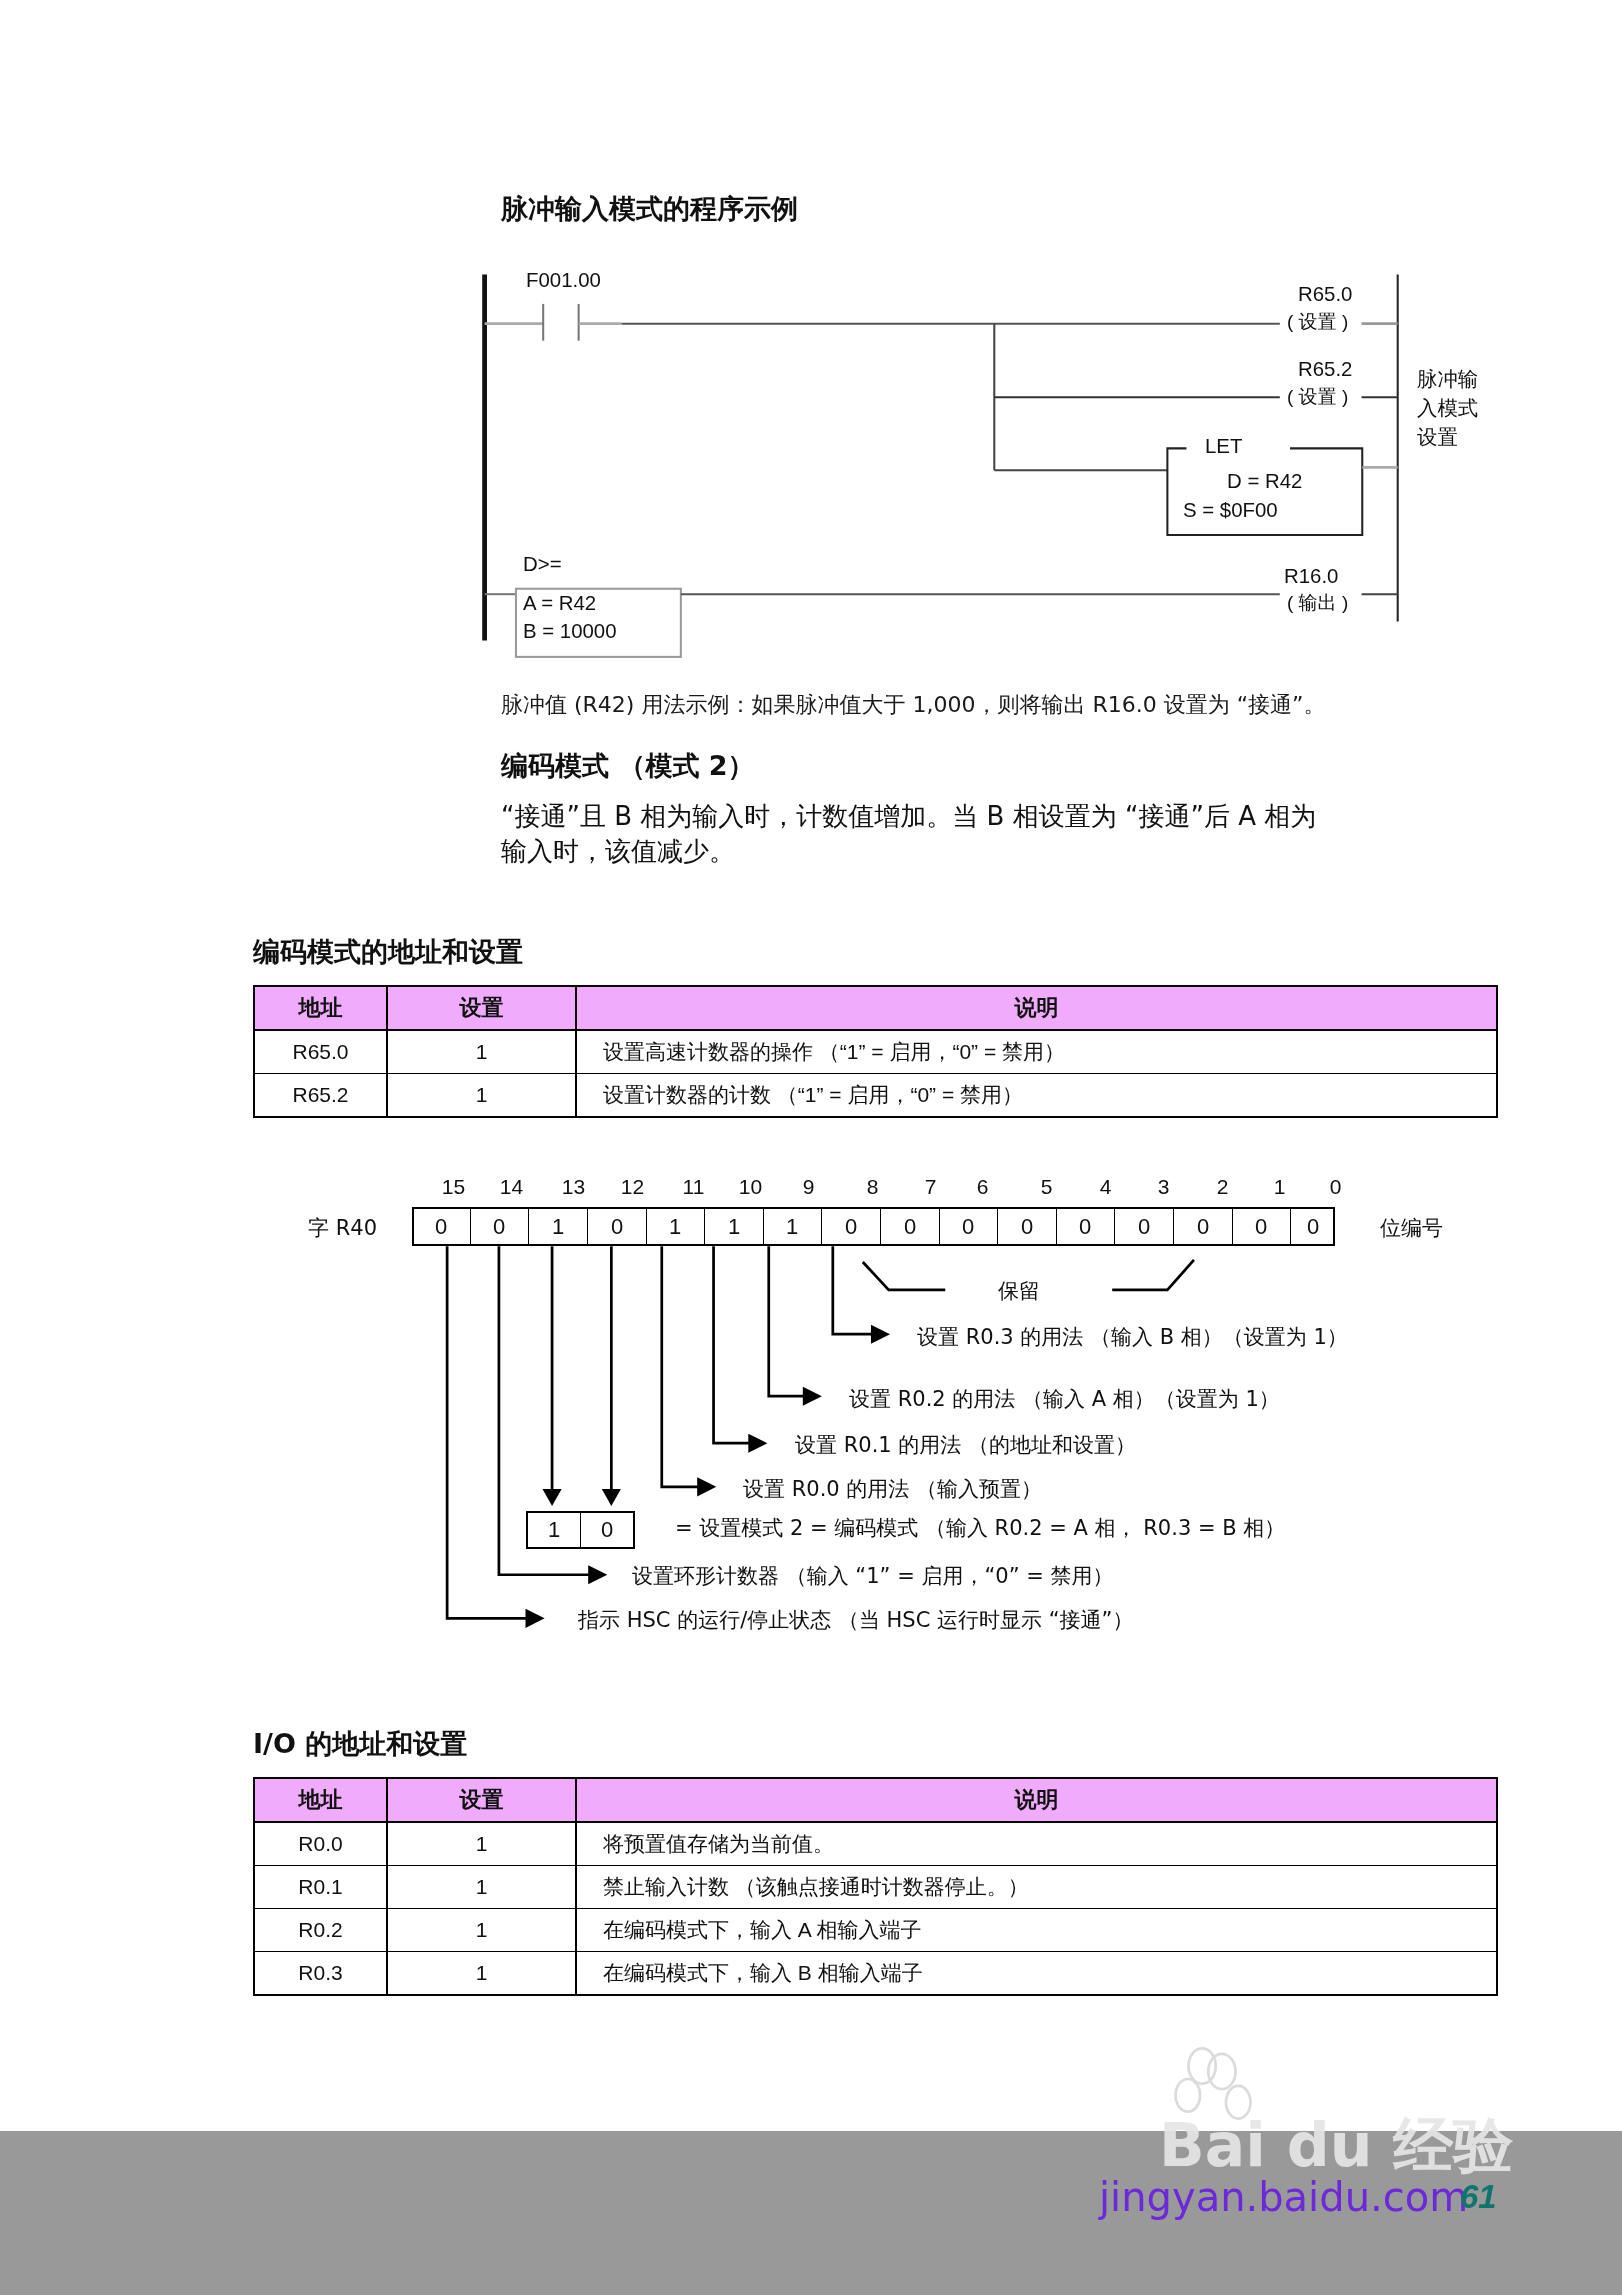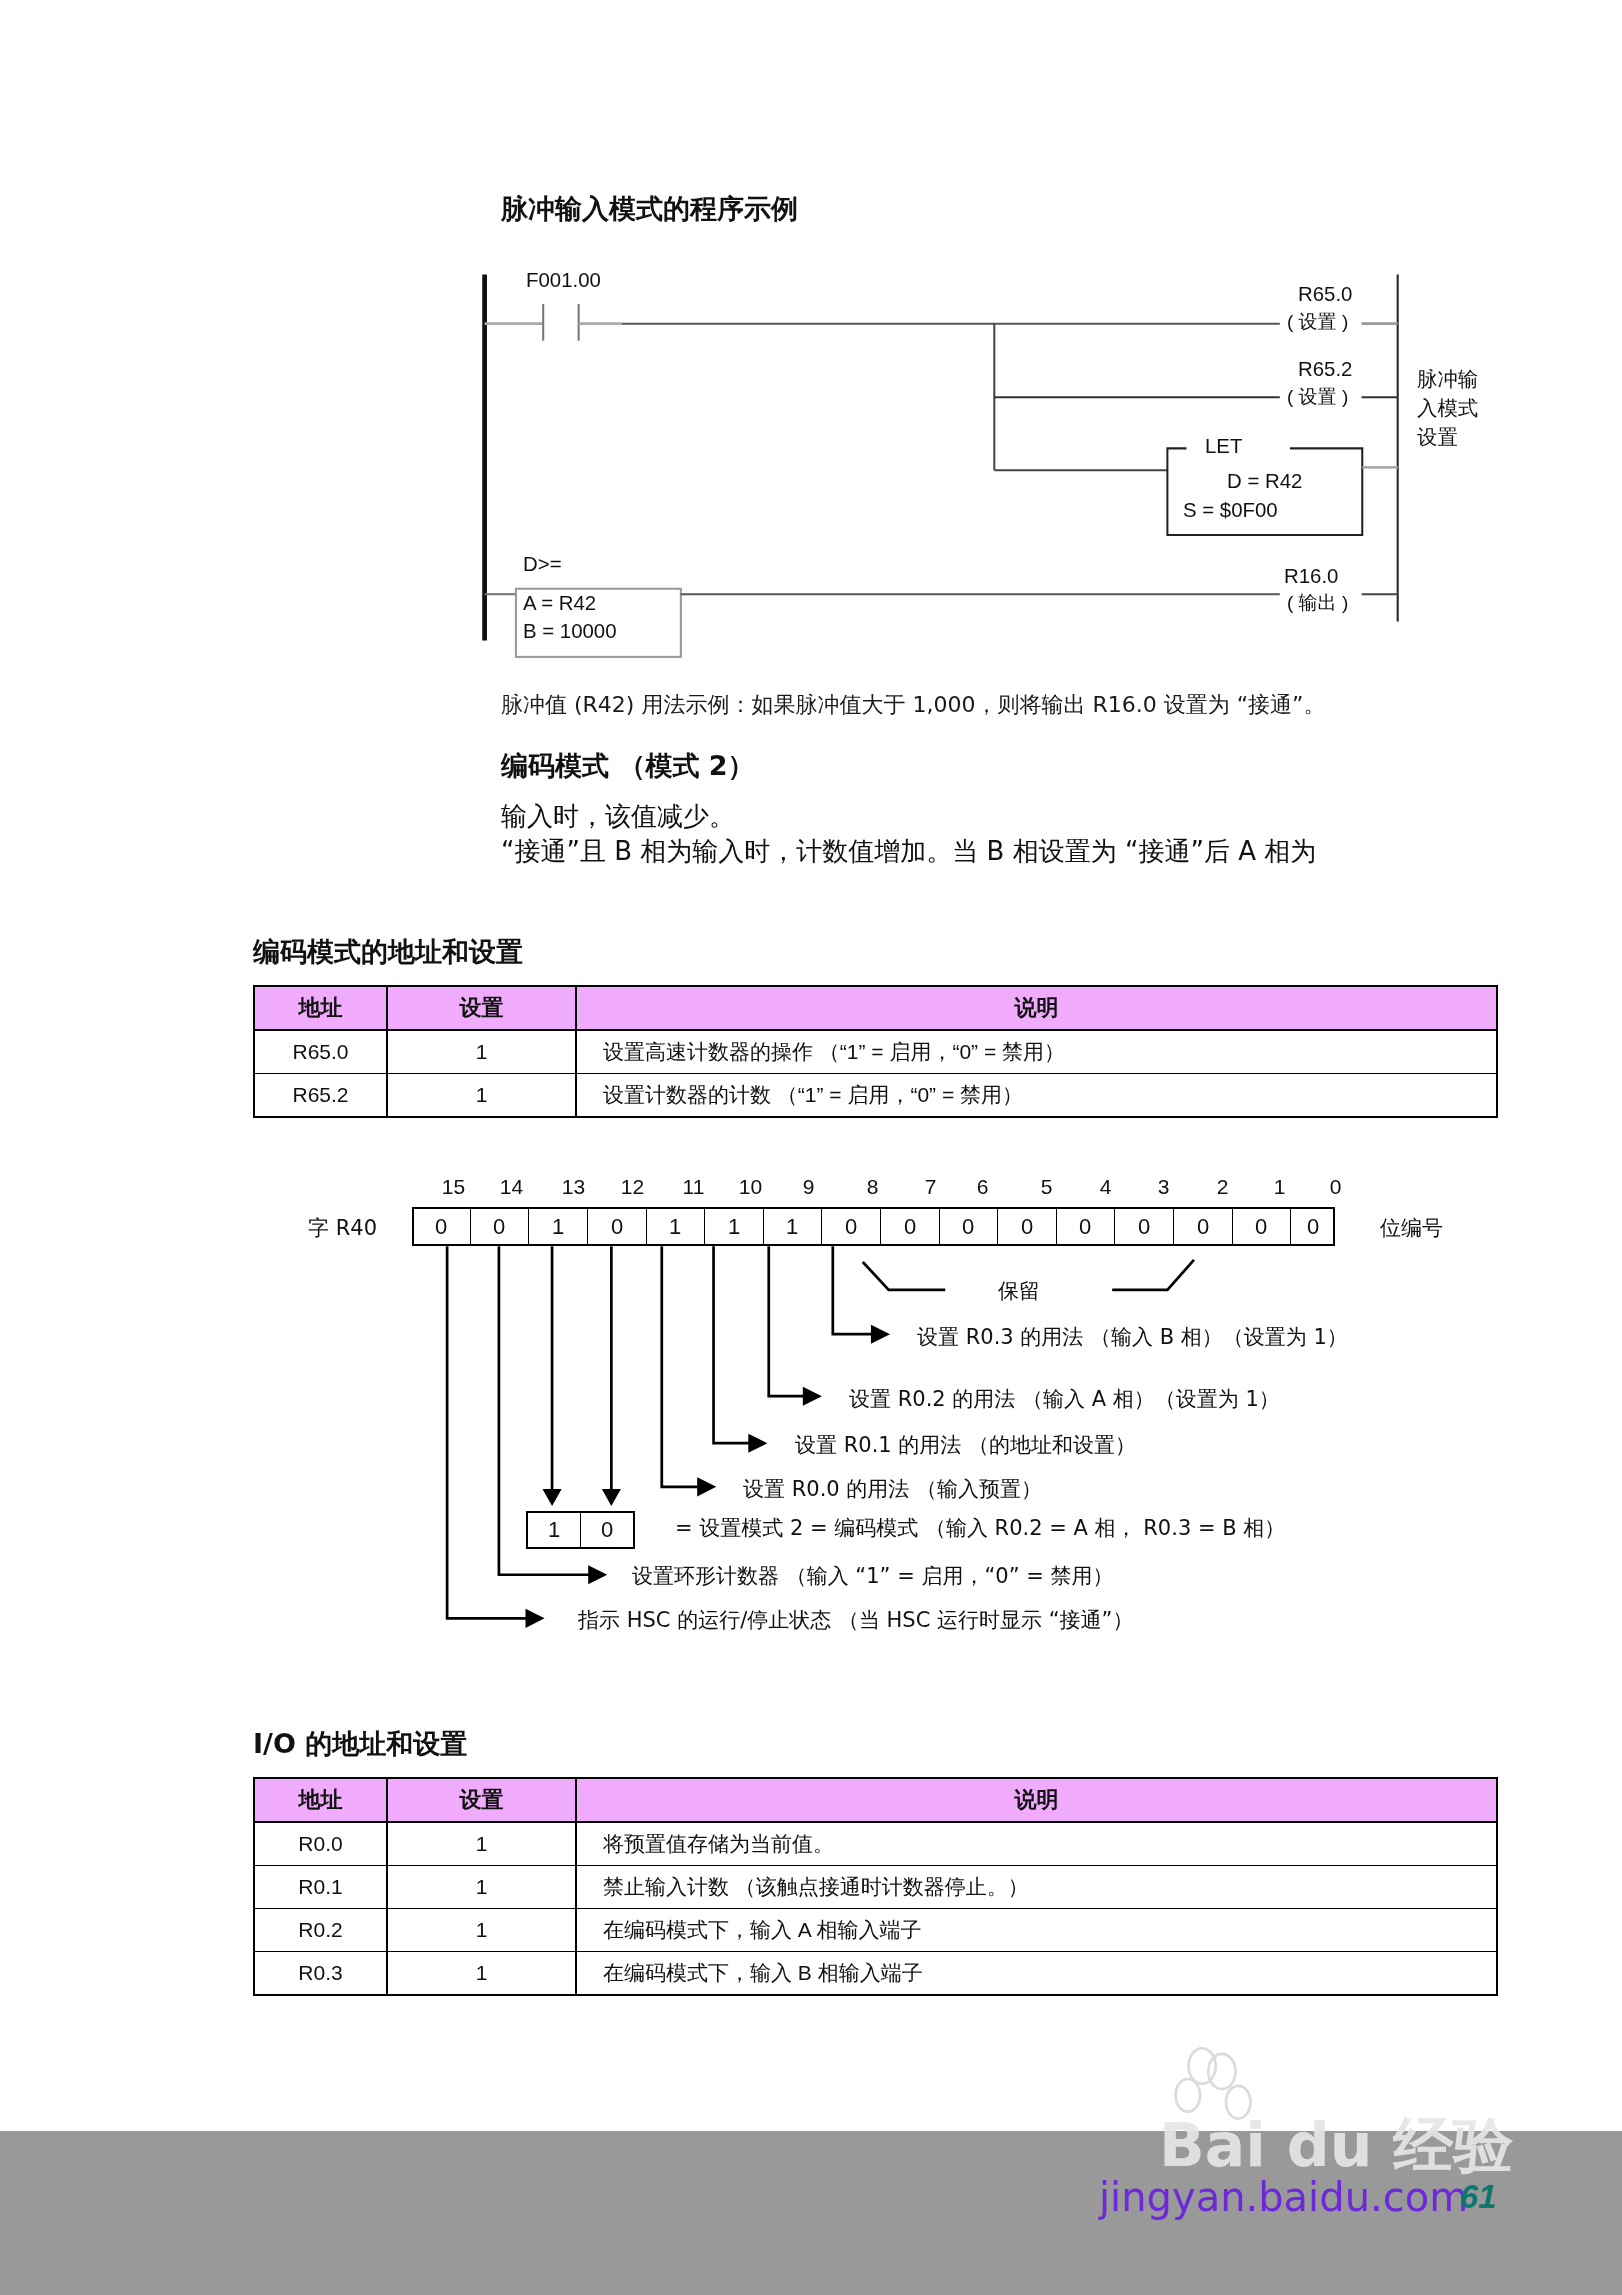--- a/index.html
+++ b/index.html
@@ -90,22 +90,22 @@
 <div class="abs coil" style="left:1287px; top:590px;">
   <span>(</span>
   <span>输出</span>
   <span>)</span>
 </div>
 
 <div class="abs txt" style="left:501px; top:690px;">脉冲值 (R42) 用法示例：如果脉冲值大于 1,000，则将输出 R16.0 设置为 “接通”。</div>
 
 <div class="abs h-section" style="left:501px; top:748px;">编码模式 （模式 2）</div>
 <div class="abs body-txt" style="left:501px; top:799px;">
+  <div>“接通”且 B 相为输入时，计数值增加。当 B 相设置为 “接通”后 A 相为</div>
   <div>输入时，该值减少。</div>
-  <div>“接通”且 B 相为输入时，计数值增加。当 B 相设置为 “接通”后 A 相为</div>
 </div>
 
 <div class="abs h-section" style="left:253px; top:934px;">编码模式的地址和设置</div>
 <table class="t" style="left:253px; top:985px; width:1245px;">
   <thead>
     <tr>
       <th style="width:129px;">地址</th>
       <th style="width:185px;">设置</th>
       <th>说明</th>
     </tr>

